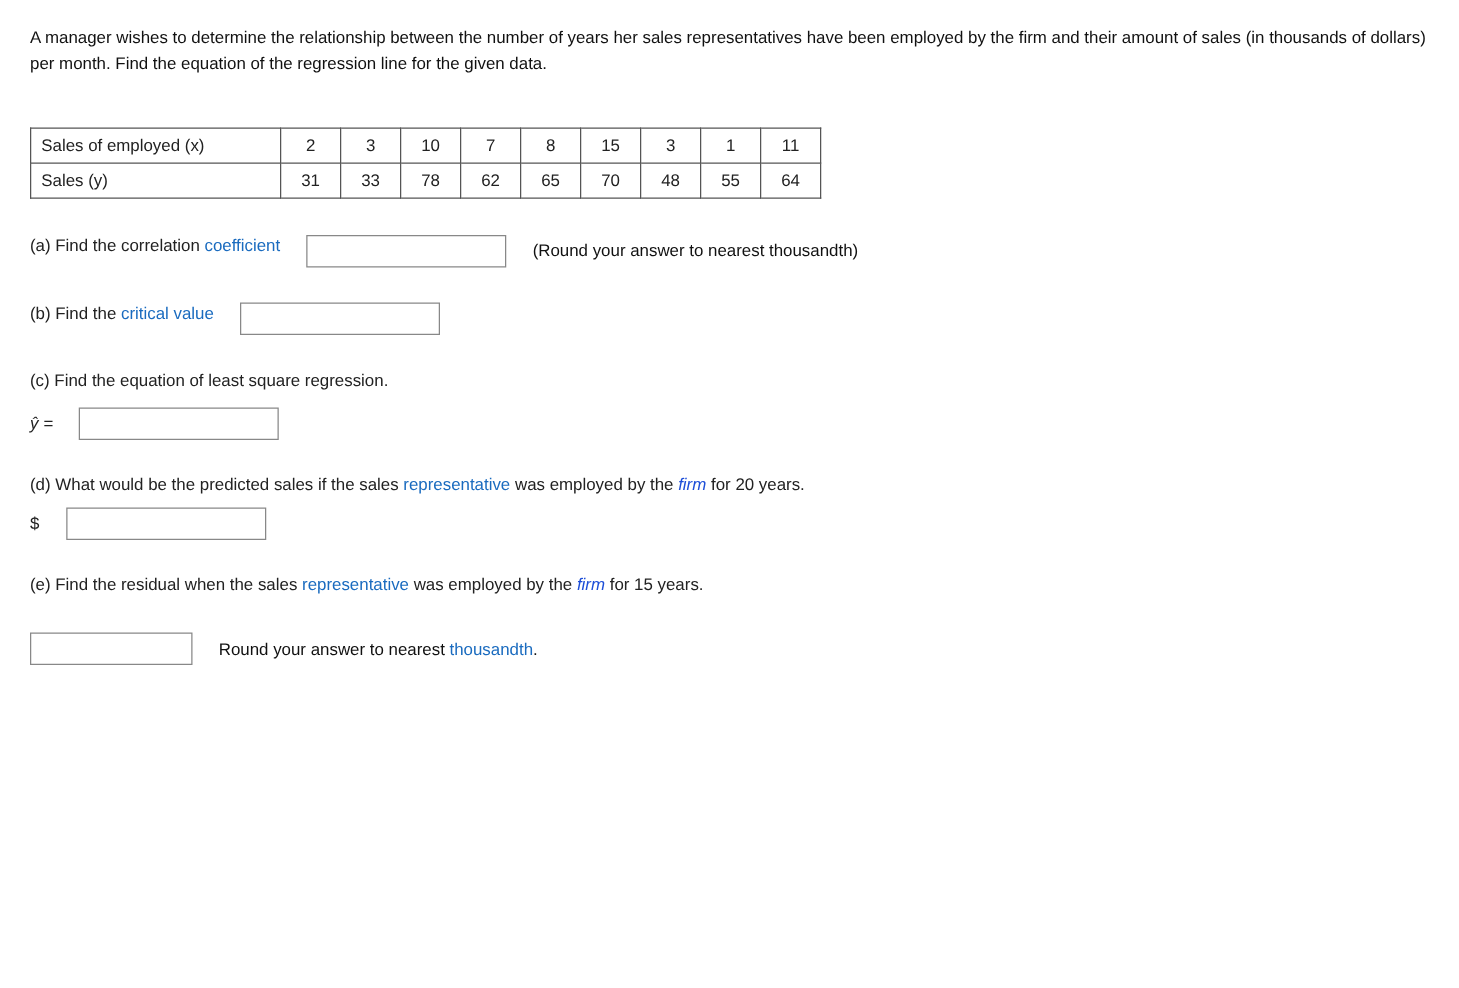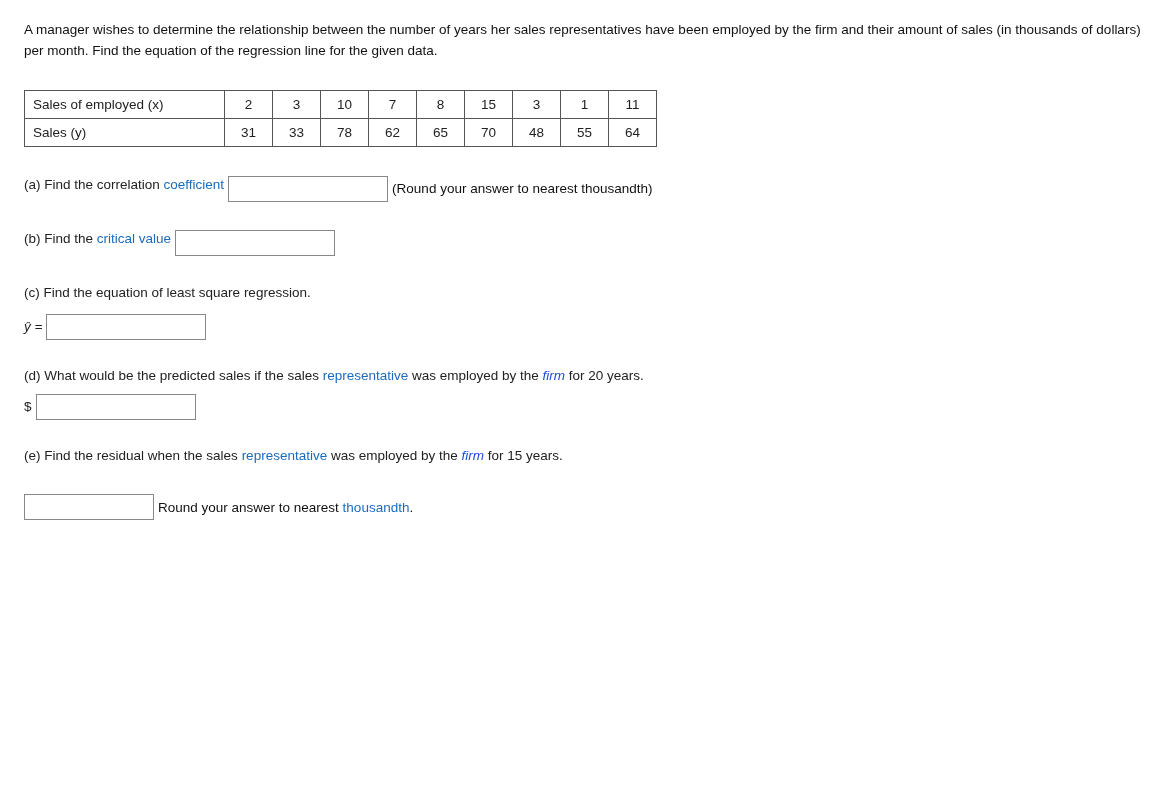--- a/index.html
+++ b/index.html
@@ -8,21 +8,21 @@
       font-size: 14px;
       color: #222;
       background: #fff;
       padding: 20px 24px;
       width: 1167px;
       min-height: 790px;
     }
     .intro-text {
       font-size: 13.5px;
       line-height: 1.55;
-      margin-bottom: 28px;
+      margin-bottom: 40px;
       color: #111;
     }
     .data-table {
       border-collapse: collapse;
       margin-bottom: 28px;
     }
     .data-table td {
       border: 1px solid #555;
       padding: 6px 14px;
       text-align: center;
@@ -39,21 +39,21 @@
       margin-bottom: 26px;
     }
     .section-label {
       font-size: 13.5px;
       margin-bottom: 8px;
       line-height: 1.5;
     }
     .inline-row {
       display: flex;
       align-items: center;
-      gap: 4px;
+      gap: 21px;
       flex-wrap: wrap;
     }
     .answer-input {
       border: 1px solid #888;
       height: 26px;
       width: 160px;
       font-size: 13px;
       padding: 2px 4px;
       outline: none;
     }

